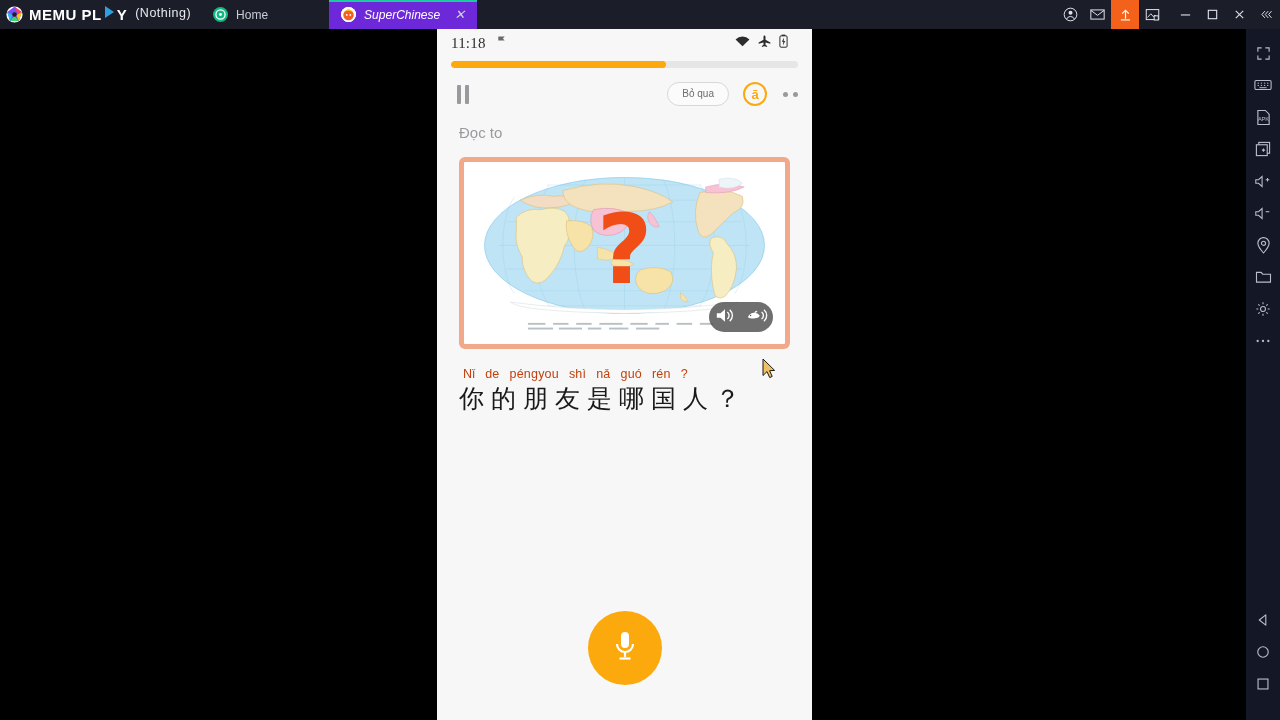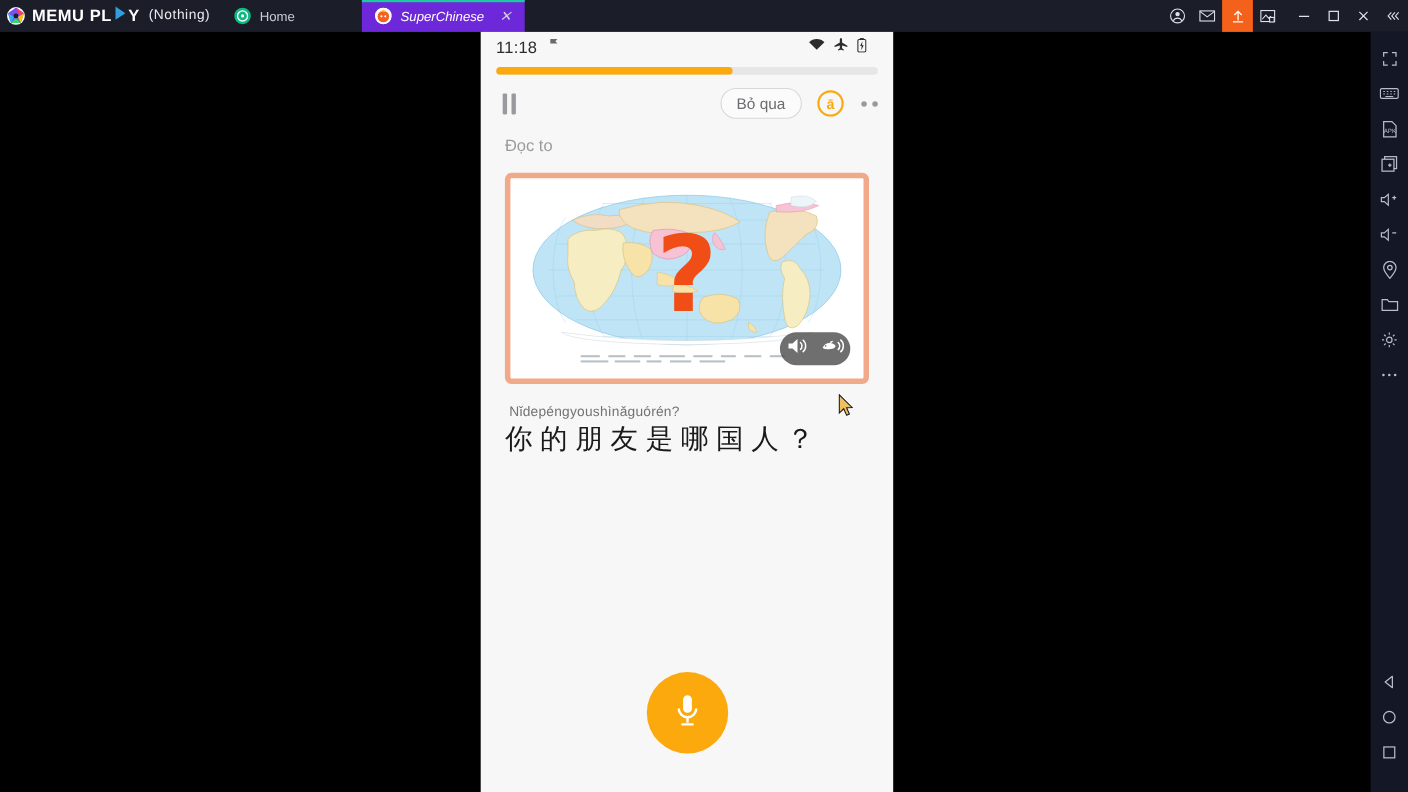--- a/index.html
+++ b/index.html
@@ -72,21 +72,21 @@
   .rail-nav { position: absolute; right: 0; bottom: 20px; width: 34px; }
 
   
   .phone {
     position: absolute; left: 437px; top: 29px; width: 375px; height: 691px;
     background: #f7f7f7; overflow: hidden;
   }
 
   .statusbar {
     height: 28px; display: flex; align-items: center; justify-content: space-between;
-    padding: 0 24px 0 14px; color: #2c2c2c;
+    padding: 0 24px 0 14px; color: #2c2c2c; font-family: Liberation Serif, serif;
   }
   .sb-left { display: flex; align-items: center; gap: 10px; }
   .sb-time { font-size: 15px; font-weight: 500; letter-spacing: .2px; }
   .sb-right { display: flex; align-items: center; gap: 8px; }
 
   .progress-wrap { padding: 4px 14px 0 14px; }
   .progress-track {
     height: 7px; background: #e6e6e6; border-radius: 4px; width: 100%; overflow: hidden;
   }
   .progress-fill { height: 7px; background: #FBA90D; border-radius: 4px; }
@@ -94,21 +94,21 @@
   .toolrow {
     height: 52px; display: flex; align-items: center; padding: 0 12px;
     position: relative;
   }
   .pause-btn { width: 34px; height: 30px; display: flex; align-items: center; gap: 4px;
                justify-content: flex-start; padding-left: 8px; }
   .pause-bar { width: 4px; height: 19px; background: #9a9a9e; border-radius: 1px; }
   .toolrow-right { margin-left: auto; display: flex; align-items: center; gap: 14px; }
   .skip-btn {
     border: 1px solid #d8d8d8; border-radius: 16px; background: #fbfbfb;
-    color: #6c6c70; font-size: 14px; padding: 6px 14px; line-height: 1;
+    color: #6c6c70; font-size: 10px; padding: 6px 14px; line-height: 1;
   }
   .pinyin-btn {
     width: 24px; height: 24px; border-radius: 50%; border: 2px solid #FBA90D;
     color: #FBA90D; font-size: 13px; display: flex; align-items: center; justify-content: center;
     font-weight: 600; line-height: 1;
   }
   .more-btn { display: flex; align-items: center; gap: 5px; padding: 4px 2px; }
   .more-dot { width: 5px; height: 5px; border-radius: 50%; background: #9a9a9e; }
 
   .prompt-label {
@@ -132,21 +132,21 @@
     background: rgba(70,70,70,.78); border-radius: 15px;
     display: flex; align-items: center; justify-content: space-around;
   }
   .cursor {
     position: absolute; left: 762px; top: 358px; width: 14px; height: 20px; z-index: 40;
   }
 
   
   .sentence { padding: 18px 22px 0 22px; }
   .pinyin-line {
-    display: flex; color: #737373; font-size: 12.5px;
+    display: flex; gap: 10px; color: #c2410c; font-size: 12.5px;
     padding-left: 4px; letter-spacing: .2px; align-items: flex-end;
   }
   .hanzi-line {
     display: flex; gap: 7px; color: #1a1a1a; font-size: 25px;
     margin-top: 1px; font-family: "DejaVu Sans", sans-serif;
   }
 
   
   .mic-wrap {
     position: absolute; left: 0; right: 0; top: 582px;

